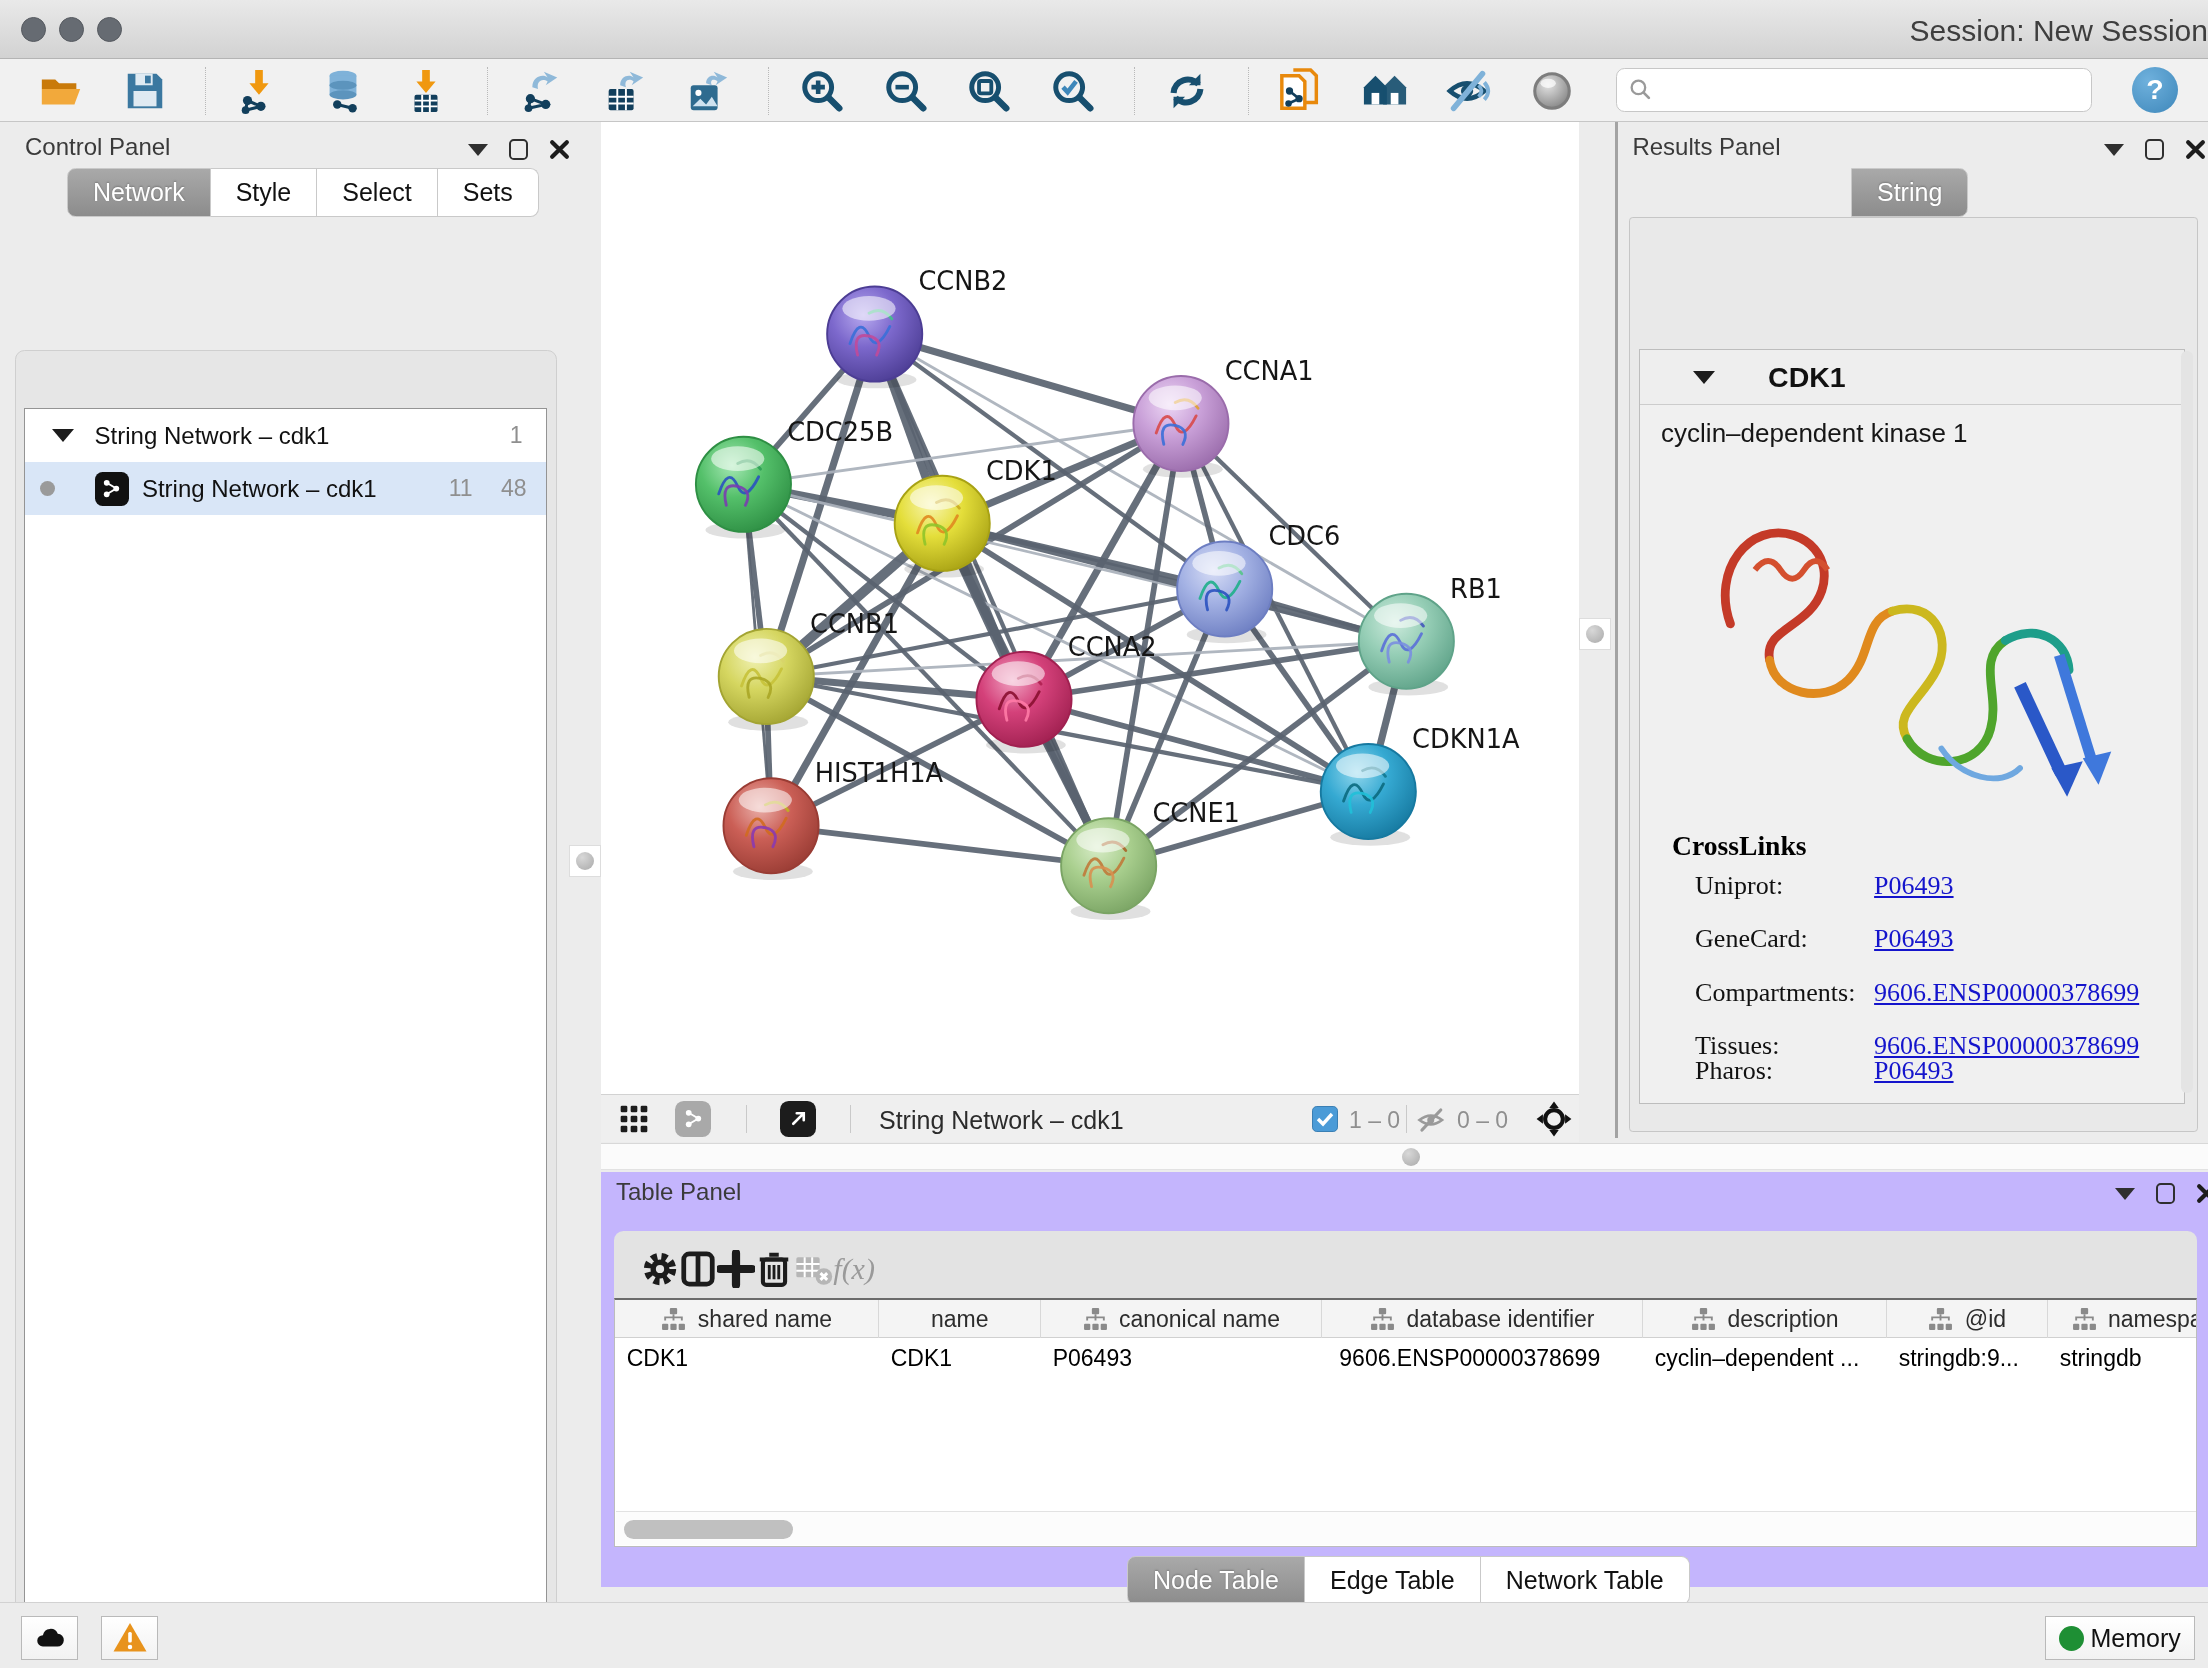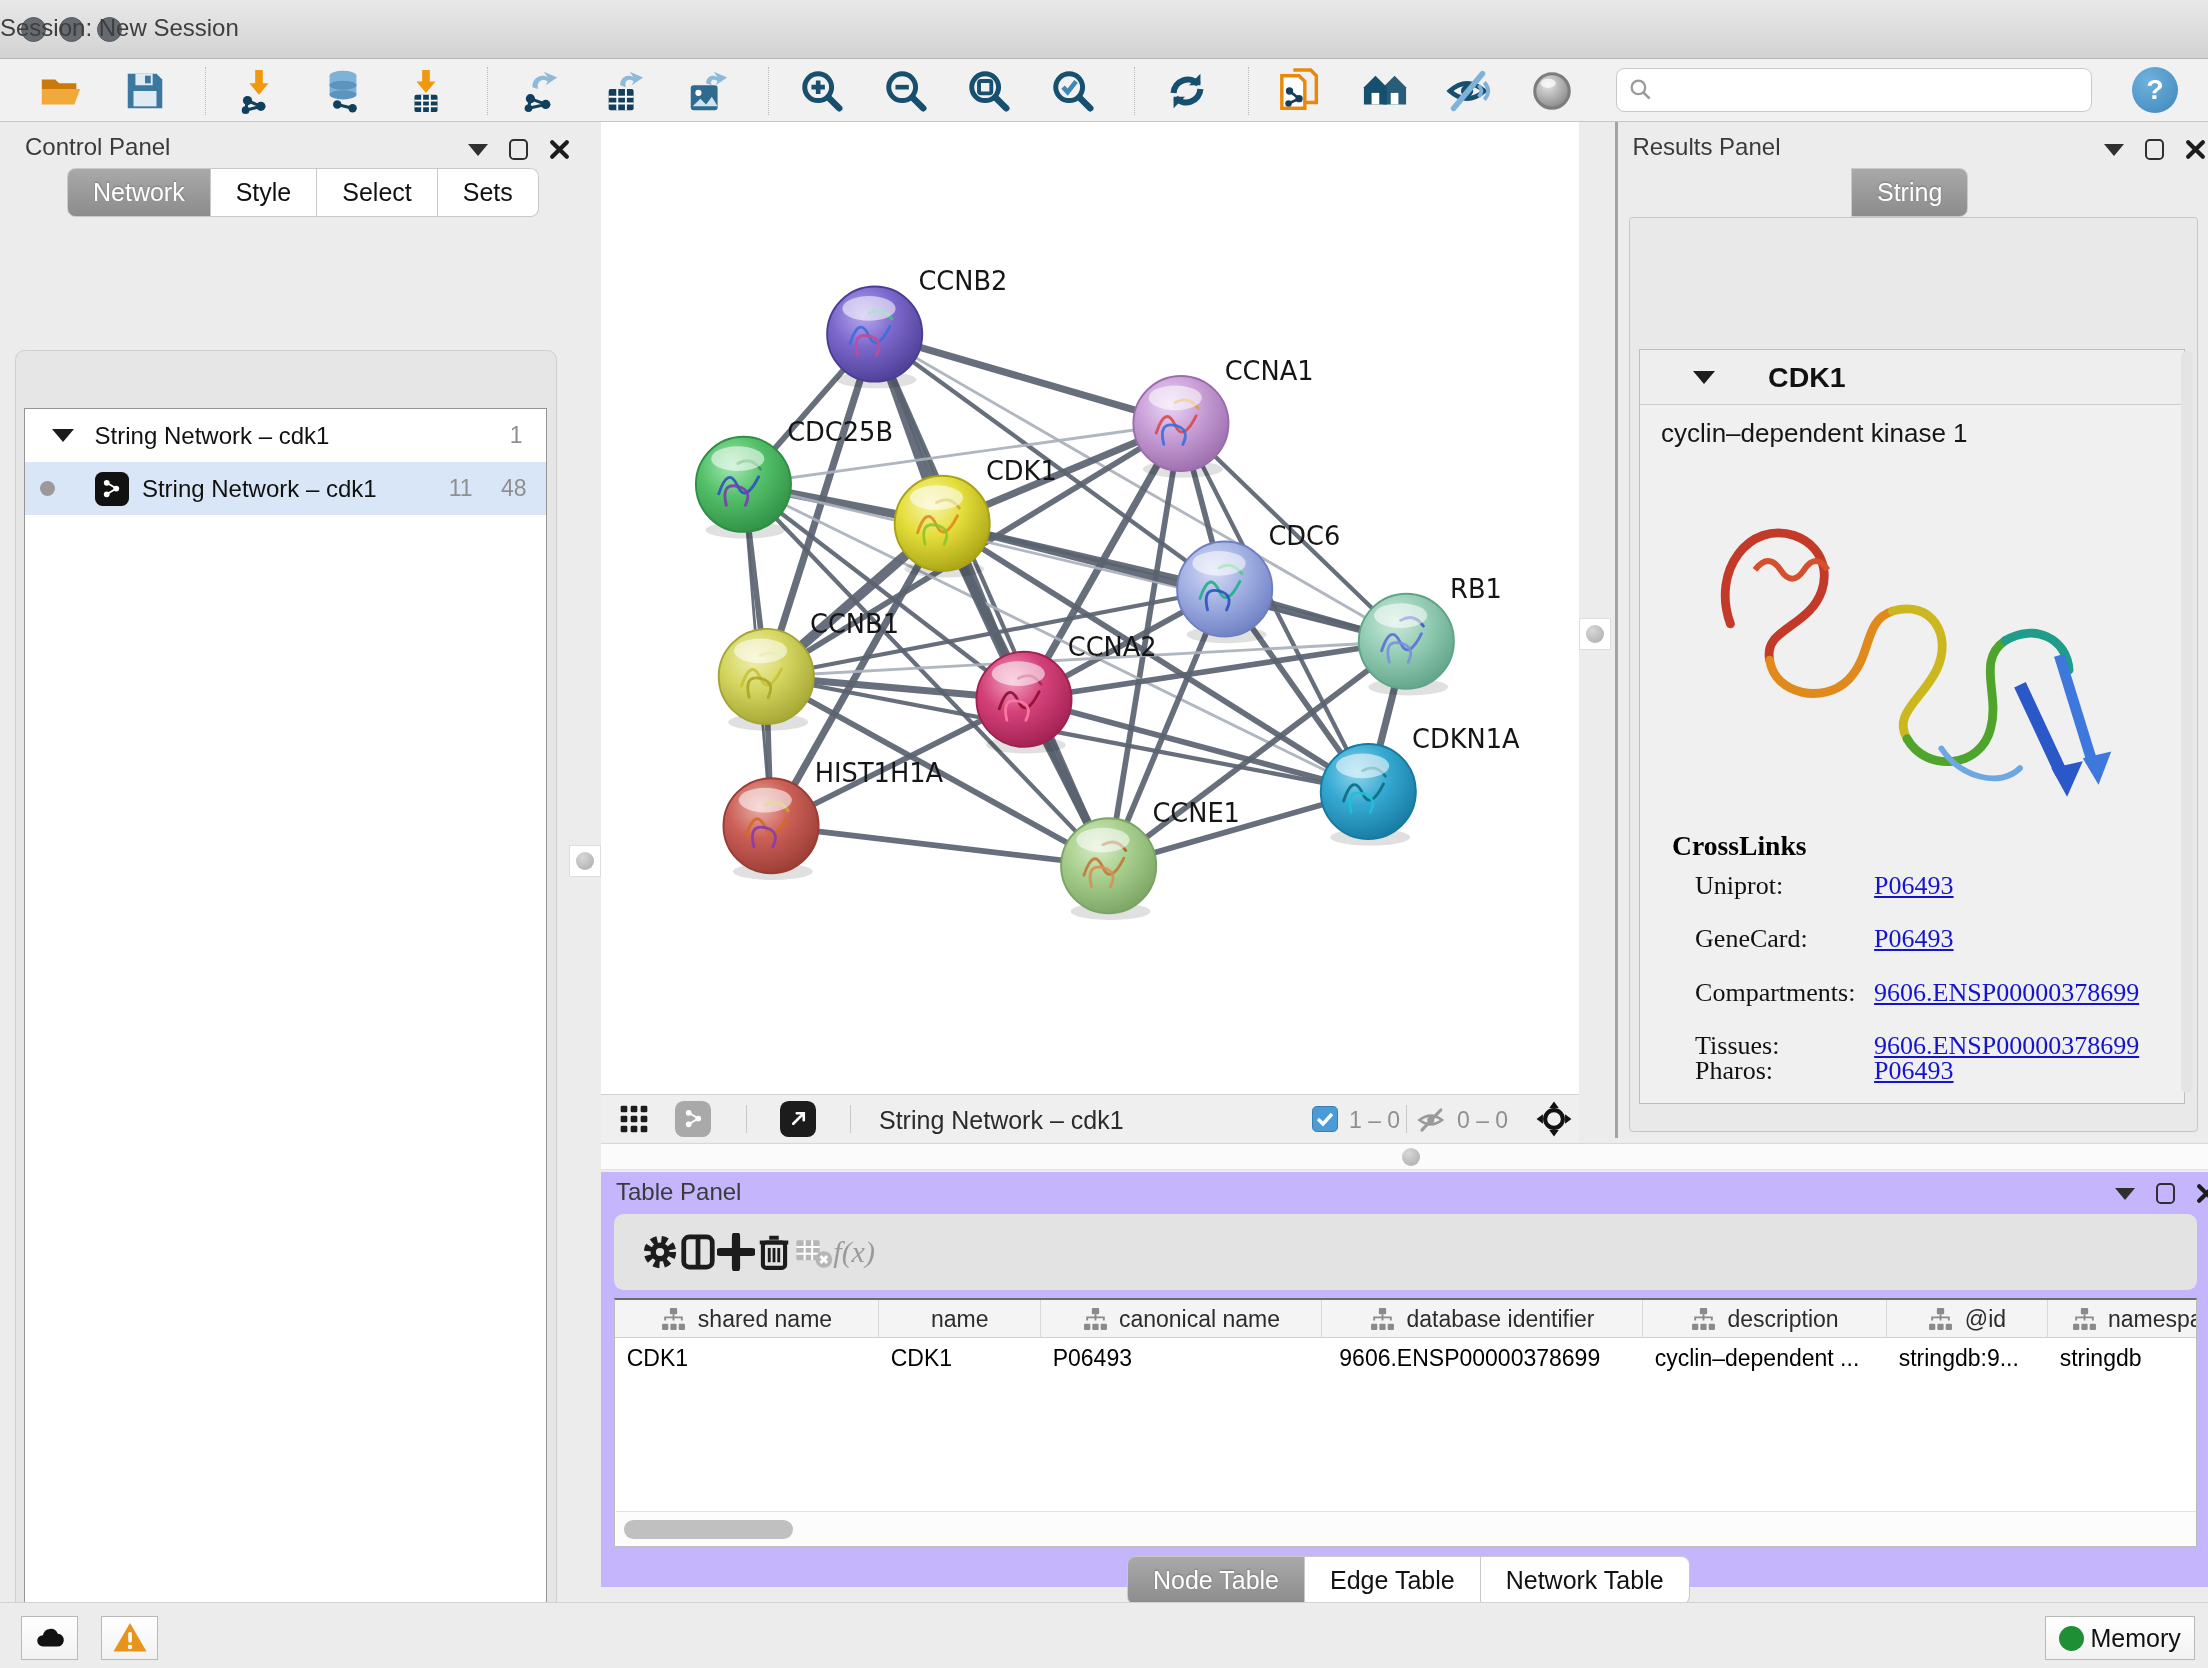--- a/index.html
+++ b/index.html
@@ -5,22 +5,22 @@
   * { margin:0; padding:0; box-sizing:border-box; }
   html,body { width:2208px; height:1668px; overflow:hidden;
     font-family:"Liberation Sans", sans-serif; background:#ececec; }
   .abs { position:absolute; }
 
   
   #titlebar { position:absolute; left:0; top:0; width:2208px; height:59px;
     background:linear-gradient(#e9e9e9,#d2d2d2); border-bottom:1px solid #b4b4b4; }
   .tl { position:absolute; top:17px; width:25px; height:25px; border-radius:50%;
     background:#666b72; border:1px solid #565a60; }
-  #win-title { position:absolute; top:14.3px; width:100%; text-align:left;
-    font-size:24px; color:#3e3e3e; }
+  #win-title { position:absolute; top:14.3px; width:100%; text-align:right;
+    font-size:30px; color:#3e3e3e; }
 
   
   #toolbar { position:absolute; left:0; top:59px; width:2208px; height:63px;
     background:#f1f1f1; border-bottom:1px solid #c6c6c6; }
   .tb-ic { position:absolute; top:8.6px; width:46px; height:46px; cursor:pointer; }
   .tb-sep { position:absolute; top:7.6px; height:48px; border-left:1.9px dotted #b9b9b9; }
   #search-box { position:absolute; right:116px; top:8.6px; width:476px; height:44px;
     background:#fff; border:1.9px solid #c7c7c7; border-radius:8.6px; display:flex; align-items:center; padding-left:11.4px; }
   #help-btn { position:absolute; right:30px; top:7.6px; width:46px; height:46px; border-radius:50%;
     background:radial-gradient(circle at 35% 30%, #6fb1dd, #3e87ba); color:#fff;
@@ -84,21 +84,21 @@
   #cdk1-desc { position:absolute; left:21px; top:68px; font-size:26px; color:#161616; }
   .xl-title { position:absolute; left:32px; font-size:27.6px; font-weight:bold;
     font-family:"Liberation Serif", serif; color:#000; }
   .xl-label { position:absolute; left:55px; font-size:26px; font-family:"Liberation Serif", serif; color:#111; }
   .xl-value { position:absolute; left:234px; font-size:26px; font-family:"Liberation Serif", serif;
     color:#1414cc; text-decoration:underline; cursor:pointer; }
   #rp-scroll { position:absolute; right:3.8px; top:133px; width:11.4px; height:742px; background:#e4e4e4; border-radius:5.7px; }
 
   
   #table-panel { position:absolute; left:601px; top:1172px; width:1607px; height:415px; background:#c4b5fd; }
-  #tp-toolbar { position:absolute; left:13.3px; top:42px; width:1583px; height:76px;
+  #tp-toolbar { position:absolute; left:13.3px; top:59px; width:1583px; height:76px;
     background:#e3e3e3; border-radius:9.5px; display:flex; align-items:center; padding-left:27px; }
   #tp-table { position:absolute; left:13.3px; top:126px; width:1583px; height:249px;
     background:#fff; border:1px solid #bcbcbc; border-top:2.9px solid #6b6b6b; overflow:hidden; }
   #tp-header { position:absolute; left:0; top:0; width:1636px; height:38px; background:#f4f4f4;
     border-bottom:1px solid #d0d0d0; display:flex; }
   .th { height:38px; display:flex; align-items:center; justify-content:center; gap:11.4px;
     font-size:23px; color:#2c2c2c; border-right:1px solid #d8d8d8; cursor:pointer; }
   #tp-row { position:absolute; left:0; top:38px; width:1636px; height:40px; display:flex; background:#fff; cursor:pointer; }
   .td { font-size:23px; color:#000; padding-left:11.4px; display:flex; align-items:center;
     white-space:nowrap; overflow:hidden; }

